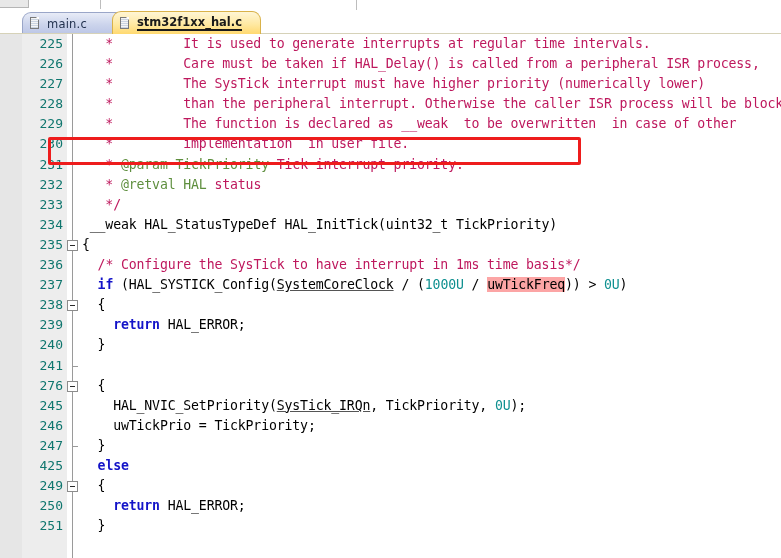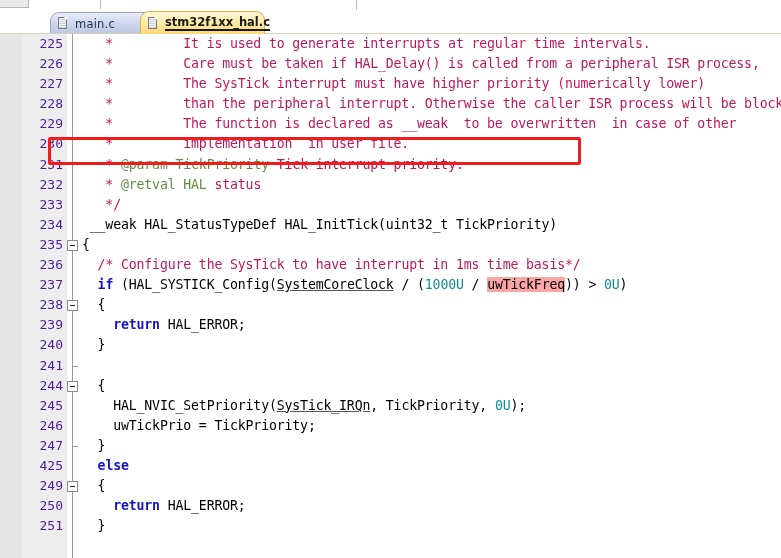--- a/index.html
+++ b/index.html
@@ -37,21 +37,20 @@
   }
   .tab{
     position:absolute;bottom:0;height:22px;
     display:flex;align-items:center;
     font-family:"DejaVu Sans","Liberation Sans",sans-serif;
     font-size:11.5px;
     box-sizing:border-box;
     padding:0 10px 0 7px;
     cursor:pointer;
     white-space:nowrap;
-    margin-left:28px;
   }
   .tab .ficon{
     width:10px;height:13px;position:relative;margin-right:7px;flex:0 0 auto;
   }
   .tab .ficon .pg{
     position:absolute;left:0;top:0;width:9px;height:12px;
     background:#f4f4f4;border:1px solid #7a7a7a;
     box-sizing:border-box;
   }
   .tab .ficon .pg:after{
@@ -70,21 +69,21 @@
     left:22px;width:108px;
     background:linear-gradient(to bottom,#e8ecf7 0%,#ccd4ec 55%,#bcc6e6 100%);
     border:1px solid #9aa6c8;border-bottom:none;
     border-radius:9px 9px 0 0;
     color:#23324f;
   }
   #tab-0 .tl{letter-spacing:.2px;}
 
   
   #tab-1{
-    left:112px;width:125px;height:23px;
+    left:112px;width:149px;height:23px;
     background:linear-gradient(to bottom,#fff6d5 0%,#ffe9a3 55%,#ffd970 100%);
     border:1px solid #d9b24a;border-bottom:none;
     border-radius:9px 9px 0 0;
     color:#1a1a1a;font-weight:bold;
     z-index:3;
   }
   #tab-1 .tl{
     border-bottom:2px solid #1a1a1a;padding-bottom:0px;line-height:13px;
   }
 
@@ -108,21 +107,21 @@
   }
 
   .rows{position:absolute;left:0;top:0;width:781px;}
   .row{
     position:relative;height:20.1px;line-height:20.1px;white-space:pre;
   }
   .lno{
     position:absolute;left:22px;top:0;width:41px;
     text-align:right;
     font-family:"DejaVu Sans Mono","Liberation Mono",monospace;
-    font-size:13px;color:#4c1d95;
+    font-size:13px;color:#0f766e;
   }
   .code{
     position:absolute;left:82px;top:0;
     font-family:"DejaVu Sans Mono","Liberation Mono",monospace;
     font-size:13.2px;color:#000000;
     letter-spacing:-0.15px;
   }
 
   
   .fold{
@@ -197,21 +196,21 @@
         <div class="row"><span class="lno">232</span><span class="code"><span class="cmt">   * </span><span class="tag">@retval HAL</span><span class="cmt"> status</span></span></div>
         <div class="row"><span class="lno">233</span><span class="code"><span class="cmt">   */</span></span></div>
         <div class="row"><span class="lno">234</span><span class="code"> __weak HAL_StatusTypeDef HAL_InitTick(uint32_t TickPriority)</span></div>
         <div class="row"><span class="lno">235</span><span class="fold"></span><span class="code">{</span></div>
         <div class="row"><span class="lno">236</span><span class="code">  <span class="cmt">/* Configure the SysTick to have interrupt in 1ms time basis*/</span></span></div>
         <div class="row"><span class="lno">237</span><span class="code">  <span class="kw">if</span> (HAL_SYSTICK_Config(<span class="und">SystemCoreClock</span> / (<span class="num">1000U</span> / <span class="hl">uwTickFreq</span>)) &gt; <span class="num">0U</span>)</span></div>
         <div class="row"><span class="lno">238</span><span class="fold"></span><span class="code">  {</span></div>
         <div class="row"><span class="lno">239</span><span class="code">    <span class="kw">return</span> HAL_ERROR;</span></div>
         <div class="row"><span class="lno">240</span><span class="code">  }</span></div>
         <div class="row"><span class="lno">241</span><span class="tick"></span><span class="code"></span></div>
-        <div class="row"><span class="lno">244</span><span class="fold"></span><span class="code">  {</span></div>
+        <div class="row"><span class="lno">276</span><span class="fold"></span><span class="code">  {</span></div>
         <div class="row"><span class="lno">245</span><span class="code">    HAL_NVIC_SetPriority(<span class="und">SysTick_IRQn</span>, TickPriority, <span class="num">0U</span>);</span></div>
         <div class="row"><span class="lno">246</span><span class="code">    uwTickPrio = TickPriority;</span></div>
         <div class="row"><span class="lno">247</span><span class="tick"></span><span class="code">  }</span></div>
         <div class="row"><span class="lno">425</span><span class="code">  <span class="kw">else</span></span></div>
         <div class="row"><span class="lno">249</span><span class="fold"></span><span class="code">  {</span></div>
         <div class="row"><span class="lno">250</span><span class="code">    <span class="kw">return</span> HAL_ERROR;</span></div>
         <div class="row"><span class="lno">251</span><span class="code">  }</span></div>
       </div>
   </div>
 

